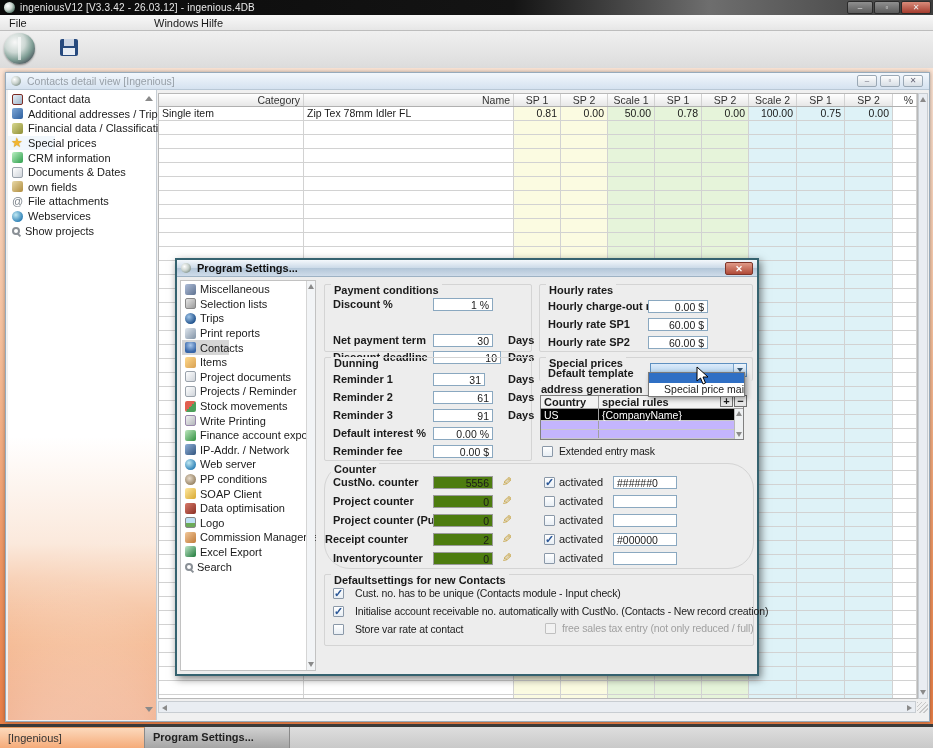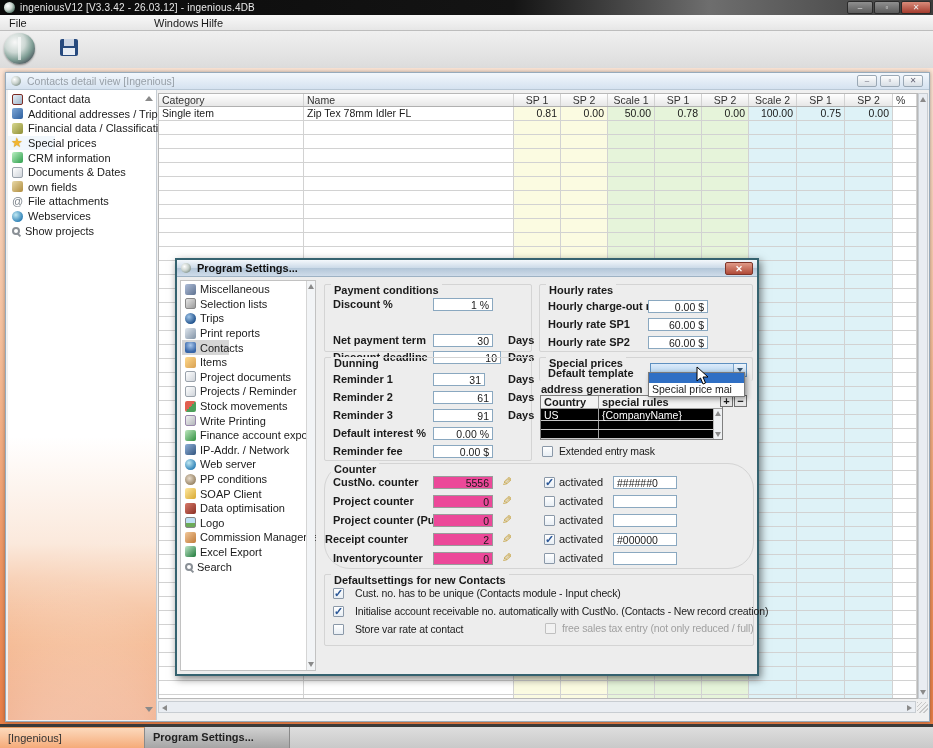--- a/index.html
+++ b/index.html
@@ -93,21 +93,21 @@
   [data-icon="pp-conditions-icon"] { background:radial-gradient(circle at 40% 40%, #e8dccb, #8f7a5a 80%); border-radius:50%; }
   [data-icon="soap-client-icon"] { background:linear-gradient(135deg,#ffe8a0,#d8a830); }
   [data-icon="data-optimisation-icon"] { background:linear-gradient(135deg,#d87a6a,#8a2f24); }
   [data-icon="logo-icon"] { background:linear-gradient(180deg,#bfe0f5 55%,#6cab58 55%); border:1px solid #888; }
   [data-icon="commission-icon"] { background:linear-gradient(135deg,#f2c89a,#c07a38); }
   [data-icon="excel-export-icon"] { background:linear-gradient(135deg,#bfe4c8,#1f7a3a); }
 
   
   .ptable { position:absolute; left:152px; top:3px; right:11px; bottom:22px; background:#fff; border:1px solid #b8b8b8; overflow:hidden; }
   .thead { display:flex; height:13px; background:linear-gradient(#ffffff,#e7e7e7); border-bottom:1px solid #b0b0b0; }
-  .hcell { font-size:10.5px; color:#333; text-align:left; line-height:13px; border-right:1px solid #c4c4c4; overflow:hidden; white-space:nowrap; }
+  .hcell { font-size:10.5px; color:#333; text-align:right; line-height:13px; border-right:1px solid #c4c4c4; overflow:hidden; white-space:nowrap; }
   .trow { display:flex; height:14px; border-bottom:1px solid #d2d2d2; }
   .tcell { border-right:1px solid #d2d2d2; font-size:10.5px; line-height:13px; padding:0 3px; overflow:hidden; white-space:nowrap; }
   .tcell[data-tint="yellow"] { background:#fbfbe1; }
   .tcell[data-tint="green"]  { background:#e6f4da; }
   .tcell[data-tint="blue"]   { background:#def2f7; }
   .num { text-align:right; }
   .idx-0 { width:145px; } .idx-1 { width:210px; }
   .idx-2,.idx-3,.idx-4,.idx-5,.idx-6 { width:47px; }
   .idx-7,.idx-8,.idx-9 { width:48px; }
   .idx-10 { flex:1; background:#fff !important; }
@@ -140,41 +140,41 @@
   .nav-scroll { position:absolute; right:0; top:0; width:9px; bottom:0; background:#f2f4f6; border-left:1px solid #d5d5d5; }
   .nv-up { left:1px; top:3px; } .nv-dn { left:1px; bottom:3px; }
   .nav-scroll .scroll-up,.nav-scroll .scroll-dn { border-left-width:3px; border-right-width:3px; }
   .dlg-content { position:absolute; left:139px; top:19px; right:3px; bottom:3px; background:#ededed; }
 
   .group { position:absolute; border:1px solid #d4d4d4; border-radius:2px; }
   .group > .g-label { position:absolute; left:6px; top:-1px; background:#ededed; padding:0 3px; font-weight:bold; }
   .frow { position:absolute; display:flex; align-items:center; }
   .flabel { font-weight:bold; white-space:nowrap; }
   .field { height:13px; border:1px solid #8aa8c0; background:#fff; font-size:10.5px; text-align:right; padding:0 3px; line-height:12px; overflow:hidden; white-space:nowrap; }
-  .field.grey { background:#ec4899; border-color:#9a9a9a; }
+  .field.grey { background:#4d7c0f; border-color:#9a9a9a; }
   .unit { font-weight:bold; margin-left:7px; }
   .pencil { color:#c19a2e; font-size:12px; line-height:12px; transform:scaleX(-1); }
   .cb { width:11px; height:11px; border:1px solid #8a98a8; background:linear-gradient(#fff,#e8eef4); flex:none; position:relative; border-radius:1px; }
   .cb[data-state="checked"]::after { content:"✓"; position:absolute; left:0px; top:-2px; color:#2b5797; font-size:11px; font-weight:bold; }
   .cb[data-disabled="true"] { border-color:#c0c0c0; background:#f2f2f2; }
   .cb-label { margin-left:6px; white-space:nowrap; font-size:10.5px; letter-spacing:-0.15px; }
   .cb-label.dim { color:#a0a0a0; }
 
   
   .combo { position:absolute; left:334px; top:84px; width:97px; height:14px; border:1px solid #5e90c0;
     background:linear-gradient(#dcebfa,#a8cdec); display:flex; }
   .combo-arrow { position:absolute; right:0; top:0; width:13px; height:12px; border-left:1px solid #7aa2c8;
     background:linear-gradient(#eef5fc,#b9d3ea); }
   .combo-arrow::after { content:""; position:absolute; left:3px; top:4px; border-left:3px solid transparent; border-right:3px solid transparent; border-top:4px solid #33506b; }
-  .popup { position:absolute; left:648px; top:304px; width:97px; background:#fff; border:1px solid #7a7a7a; box-shadow:2px 2px 5px rgba(0,0,0,.4); z-index:60; }
+  .popup { position:absolute; left:648px; top:304px; width:97px; background:#fff; border:1px solid #7a7a7a; box-shadow:2px 2px 5px rgba(0,0,0,.4); z-index:60;text-align:right; }
   .popup .opt0 { height:10px; background:#2f6fc4; }
   .popup .opt1 { height:13px; line-height:13px; padding-left:3px; font-size:10.5px; white-space:nowrap; overflow:hidden; }
 
   
-  .ctable { position:absolute; left:224px; top:116px; width:183px; height:45px; border:1px solid #808080; background:#000000; }
+  .ctable { position:absolute; left:224px; top:116px; width:204px; height:45px; border:1px solid #808080; background:#c4b5fd; }
   .ct-head { display:flex; height:13px; background:#f2f2f2; border-bottom:1px solid #a0a0a0; font-weight:bold; }
   .ct-c1 { width:58px; border-right:1px solid #a0a0a0; padding-left:3px; line-height:12px; }
   .ct-c2 { flex:1; padding-left:3px; line-height:12px; }
   .ct-row { display:flex; height:12px; border-bottom:1px solid #c8c8c8; font-size:10.5px; }
   .ct-row.sel { background:#000; color:#fff; }
   .ct-row.empty { height:9px; }
   .ct-scroll { position:absolute; right:0; top:13px; bottom:0; width:9px; background:#eef0f2; border-left:1px solid #b8b8b8; }
   .ct-up { left:1px; top:2px; } .ct-dn { left:1px; bottom:2px; }
   .ct-scroll .scroll-up,.ct-scroll .scroll-dn { border-left-width:3px; border-right-width:3px; }
   .pm-btn { position:absolute; width:13px; height:12px; border:1px solid #707070; background:linear-gradient(#fff,#e2e2e2);

